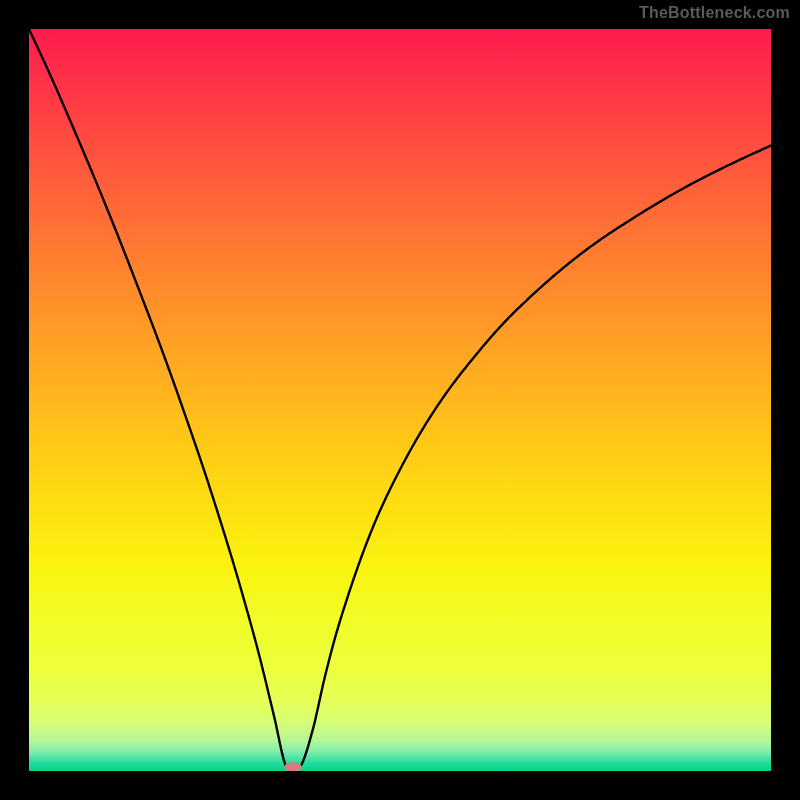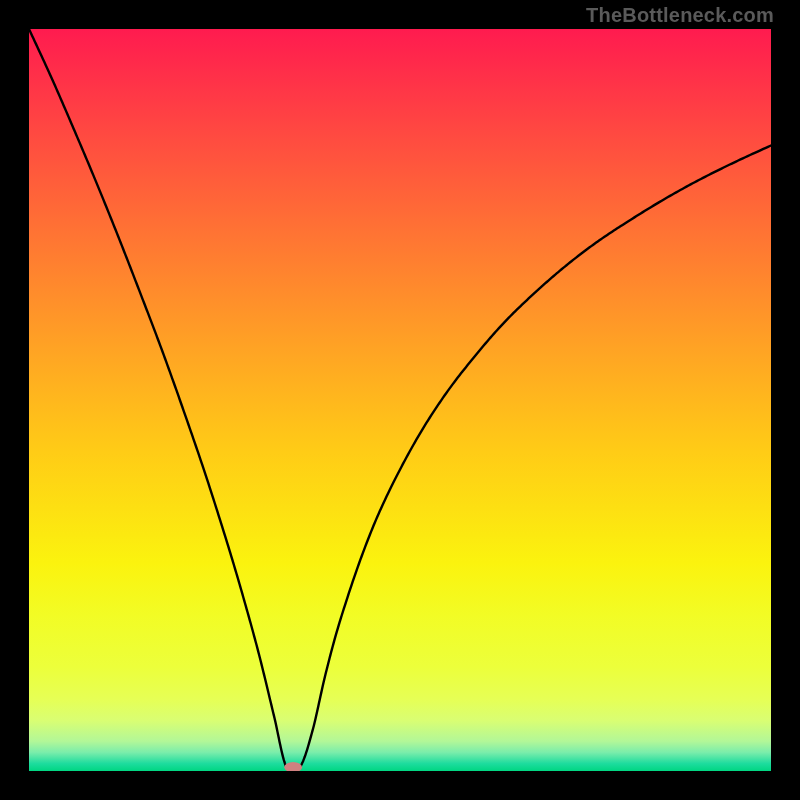--- a/index.html
+++ b/index.html
@@ -25,23 +25,23 @@
     
   }
   .plot svg {
     display: block;
     width: 742px;
     height: 742px;
   }
   .attribution {
     position: absolute;
     top: 4px;
-    right: 26px;
+    right: 10px;
     color: #5a5a5a;
-    font-size: 20px;
+    font-size: 16px;
     font-weight: 600;
     letter-spacing: 0.2px;
     user-select: none;
   }
 </style>
 </head>
 <body>
 
 <div class="frame">
 

